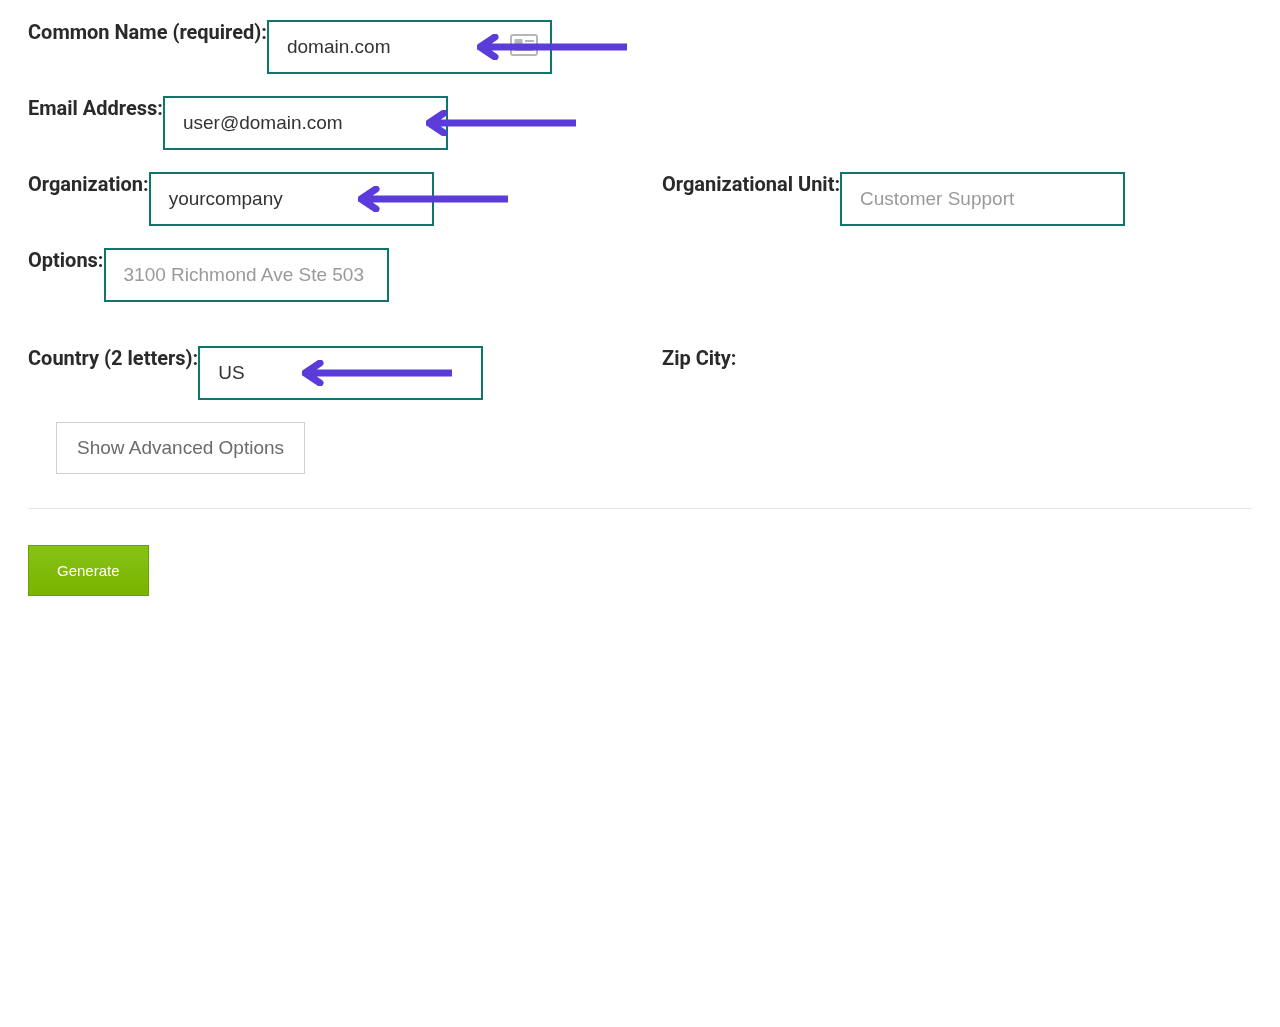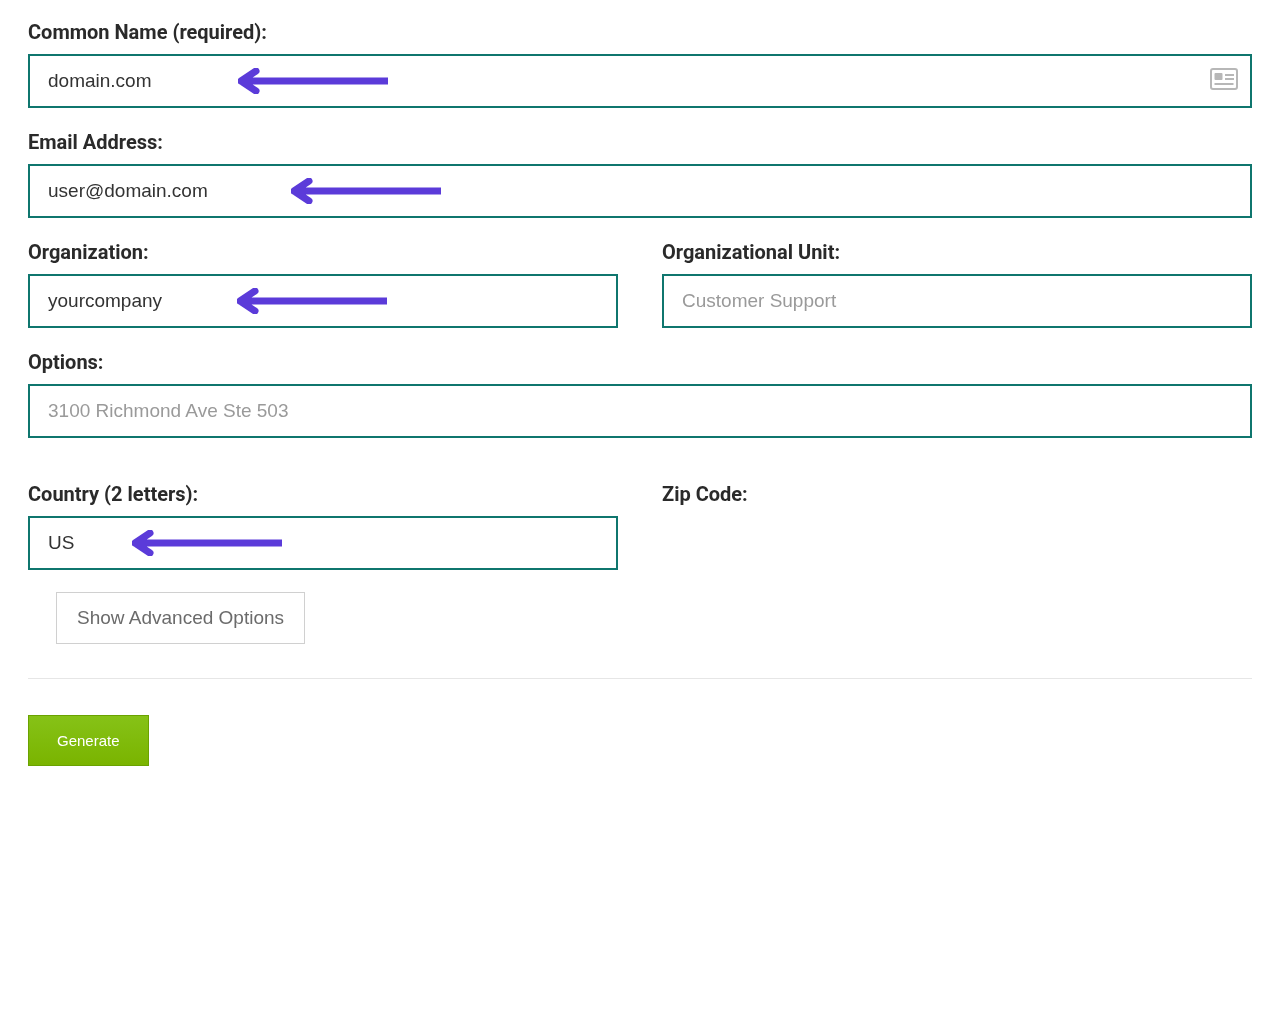--- a/index.html
+++ b/index.html
@@ -10,21 +10,21 @@
     color: #333;
   }
   .form-row {
     display: flex;
     gap: 44px;
     margin-bottom: 22px;
   }
   .form-group {
     flex: 1;
     display: flex;
-    flex-direction: column;
+    flex-direction: row;
   }
   .form-group.full {
     width: 100%;
   }
   label {
     font-weight: 700;
     font-size: 20px;
     color: #2a2a2a;
     margin-bottom: 10px;
     display: block;
@@ -172,21 +172,21 @@
     <div class="input-wrap">
       <input type="text" value="US" style="">
       <span class="annot-arrow" style="left:104px;">
         <svg width="150" height="26" viewBox="0 0 150 26">
             <path d="M150 13 L18 13 M18 13 L3 13 L18 3 M3 13 L18 23" stroke="#5b3bd9" stroke-width="7" fill="none" stroke-linecap="round" stroke-linejoin="round"></path>
           </svg>
       </span>
     </div>
   </div>
   <div class="form-group">
-    <label>Zip Code:</label>
+    <label>Zip City:</label>
   </div>
 </div>
 
 
 <div class="form-row half-row" style="margin-bottom:0;">
   <div class="form-group" style="flex:0 0 auto;padding-left:28px;">
     <button class="advanced-btn">Show Advanced Options</button>
   </div>
 </div>
 

